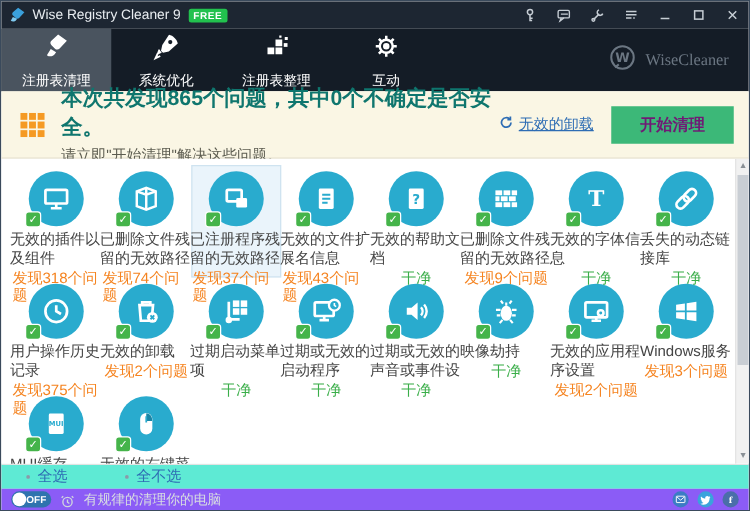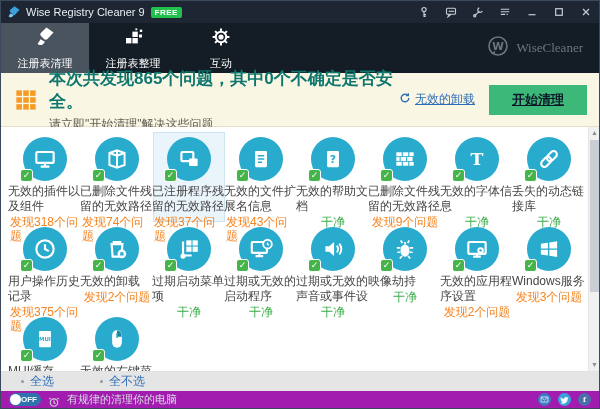--- a/index.html
+++ b/index.html
@@ -28,21 +28,21 @@
   .brand-text { font-size:13px;font-family:Liberation Serif, serif; }
 
   
   .alertbar { height:54px; background:#faf6e4; border-bottom:1px solid #e4decb; display:flex; align-items:center; padding:0 12px 0 14px; flex:0 0 auto; }
   .alert-grid { width:22px; height:22px; margin-right:12px; flex:0 0 auto; }
   .alert-texts { display:flex; flex-direction:column; gap:3px; flex:1; min-width:0; }
   .alert-line1 { color:#0f766e; font-size:17px; font-weight:bold; }
   .alert-line2 { color:#5c5c50; font-size:12px; }
   .back-link { display:flex; align-items:center; gap:4px; color:#2e6db4; font-size:12px; text-decoration:underline; cursor:pointer; white-space:nowrap; margin-right:14px; }
   .back-link svg { width:12px; height:12px; }
-  .clean-btn { width:98px; height:30px; background:#3cb878; color:#0f172a; border:none; font-size:13px; font-weight:bold; cursor:pointer; font-family:inherit;text-decoration:underline; }
+  .clean-btn { width:98px; height:30px; background:#3cb878; color:#701a75; border:none; font-size:13px; font-weight:bold; cursor:pointer; font-family:inherit; }
 
   
   .content { position:relative; flex:1; background:#fff; overflow:hidden; }
   .grid { display:grid; grid-template-columns:repeat(8,72px); grid-auto-rows:90px; padding:5px 0 0 8px; }
   .item { display:flex; flex-direction:column; align-items:center; padding-top:4px; cursor:pointer; border:1px solid transparent; }
   .item.selected { background:#eaf4fb; border:1px solid #cfe3f0; }
   .icon-wrap { position:relative; width:44px; height:44px; flex:0 0 auto; }
   .circle { width:44px; height:44px; border-radius:50%; background:#29abce; display:flex; align-items:center; justify-content:center; }
   .circle svg { width:26px; height:26px; }
   .check { position:absolute; left:-3px; bottom:-1px; width:13px; height:13px; background:#45b44a; border:1px solid #fff; border-radius:3px; color:#fff; font-size:9px; line-height:11px; text-align:center; }
@@ -51,26 +51,26 @@
   .status.issues { color:#f5831f; }
   .status.clean { color:#3aae49; }
 
   
   .scrollbar { position:absolute; top:0; right:0; width:11px; height:100%; background:#f1f1f1; border-left:1px solid #e4e4e4; }
   .sb-arrow { position:absolute; left:0; width:11px; height:12px; color:#8a9096; font-size:7px; text-align:center; line-height:12px; }
   .sb-up { top:0; } .sb-down { bottom:0; }
   .sb-thumb { position:absolute; left:1px; top:13px; width:9px; height:152px; background:#c9ced4; }
 
   
-  .links-row { height:20px; background:#e5e5e5; border-top:1px solid #e2e2e2; display:flex; align-items:center; padding-left:20px; gap:46px; flex:0 0 auto; }
+  .links-row { height:20px; background:#5eead4; border-top:1px solid #e2e2e2; display:flex; align-items:center; padding-left:20px; gap:46px; flex:0 0 auto; }
   .sel-link { display:flex; align-items:center; gap:6px; font-size:12px; color:#2e6db4; cursor:pointer; }
   .sel-link .dot { width:3px; height:3px; border-radius:50%; background:#8a9aa8; }
 
   
-  .statusbar { height:17px; background:#a21caf; display:flex; align-items:center; padding:0 8px; gap:7px; flex:0 0 auto; }
+  .statusbar { height:17px; background:#8b5cf6; display:flex; align-items:center; padding:0 8px; gap:7px; flex:0 0 auto; }
   .toggle { width:32px; height:13px; border-radius:7px; background:#2f73ae; position:relative; cursor:pointer; flex:0 0 auto; }
   .toggle .knob { position:absolute; left:1px; top:1px; width:11px; height:11px; border-radius:50%; background:#fff; }
   .toggle .tg-label { position:absolute; right:4px; top:0; color:#fff; font-size:8px; line-height:13px; font-weight:bold; }
   .alarm { width:12px; height:12px; }
   .sb-text { color:#d7dce1; font-size:11px; }
   .sb-fill { flex:1; }
   .social { width:13px; height:13px; border-radius:50%; display:flex; align-items:center; justify-content:center; cursor:pointer; }
   .social svg { width:9px; height:9px; }
   .social.mail { background:#3b7cc4; } .social.tw { background:#3aa3dc; } .social.fb { background:#4a6ea9; }
 </style>
@@ -140,20 +140,28 @@
   <div class="navbar">
     <div class="tab active">
       <span><svg viewBox="0 0 24 24" xmlns="http://www.w3.org/2000/svg" width="100%" height="100%">
             <path d="M13.5 2.5l7 5-5.8 6.3c-1 1.1-2.7 1.1-3.7.1l-3-3c-1-1-.9-2.7.3-3.5z" fill="#fff"></path>
             <path d="M7.6 14.2l-3.1 4.9c2 1.6 4.9 1.2 6.4-.9l1-1.4z" fill="#fff"></path>
           </svg></span>
       <span class="tab-label">注册表清理</span>
     </div>
     <div class="tab">
       <span><svg viewBox="0 0 24 24" xmlns="http://www.w3.org/2000/svg" width="100%" height="100%">
+            <path d="M14.2 2.8c3.2.6 6.4 3.8 7 7L14 16.2l-4.6 1-1.6-1.6 1-4.6z" fill="#fff"></path>
+            <circle cx="15.2" cy="8.6" r="1.7" fill="#141c26"></circle>
+            <path d="M8 16.5l-2.6 1.2 1.2-3M7.2 19.8L3.4 21.6l1.8-3.8" stroke="#fff" stroke-width="1.5" fill="none"></path>
+          </svg></span>
+      <span class="tab-label">系统优化</span>
+    </div>
+    <div class="tab">
+      <span><svg viewBox="0 0 24 24" xmlns="http://www.w3.org/2000/svg" width="100%" height="100%">
             <g fill="#fff">
               <rect x="5" y="13" width="5.4" height="5.4"></rect>
               <rect x="11.4" y="13" width="5.4" height="5.4"></rect>
               <rect x="11.4" y="6.6" width="5.4" height="5.4"></rect>
               <rect x="18" y="9.5" width="3" height="3"></rect>
               <rect x="18.8" y="4.6" width="2.4" height="2.4"></rect>
               <rect x="14.4" y="3.4" width="1.8" height="1.8"></rect>
             </g>
           </svg></span>
       <span class="tab-label">注册表整理</span>

